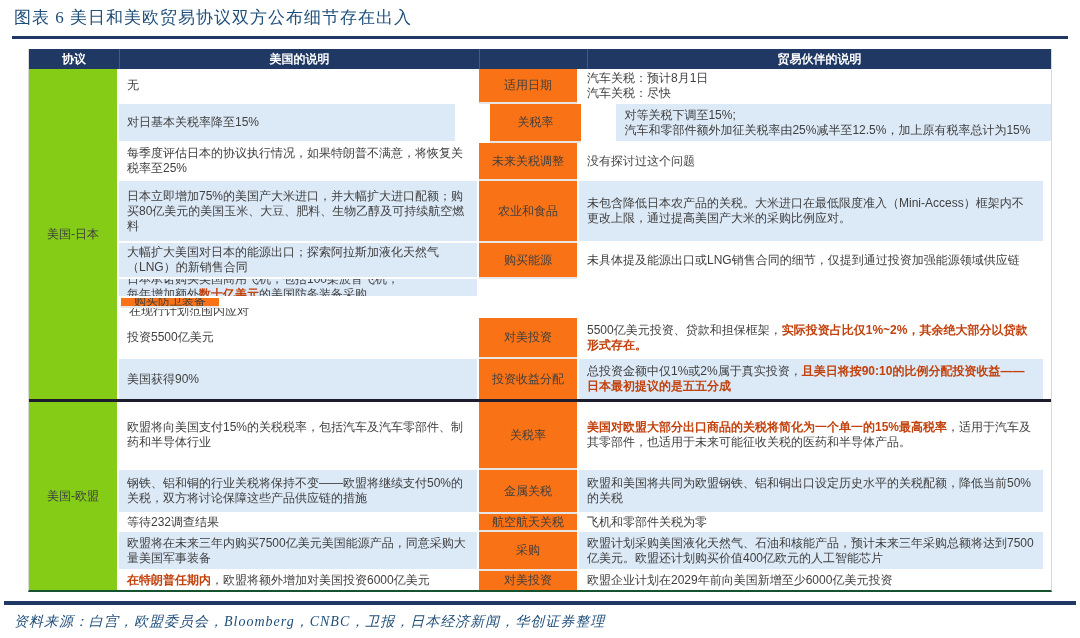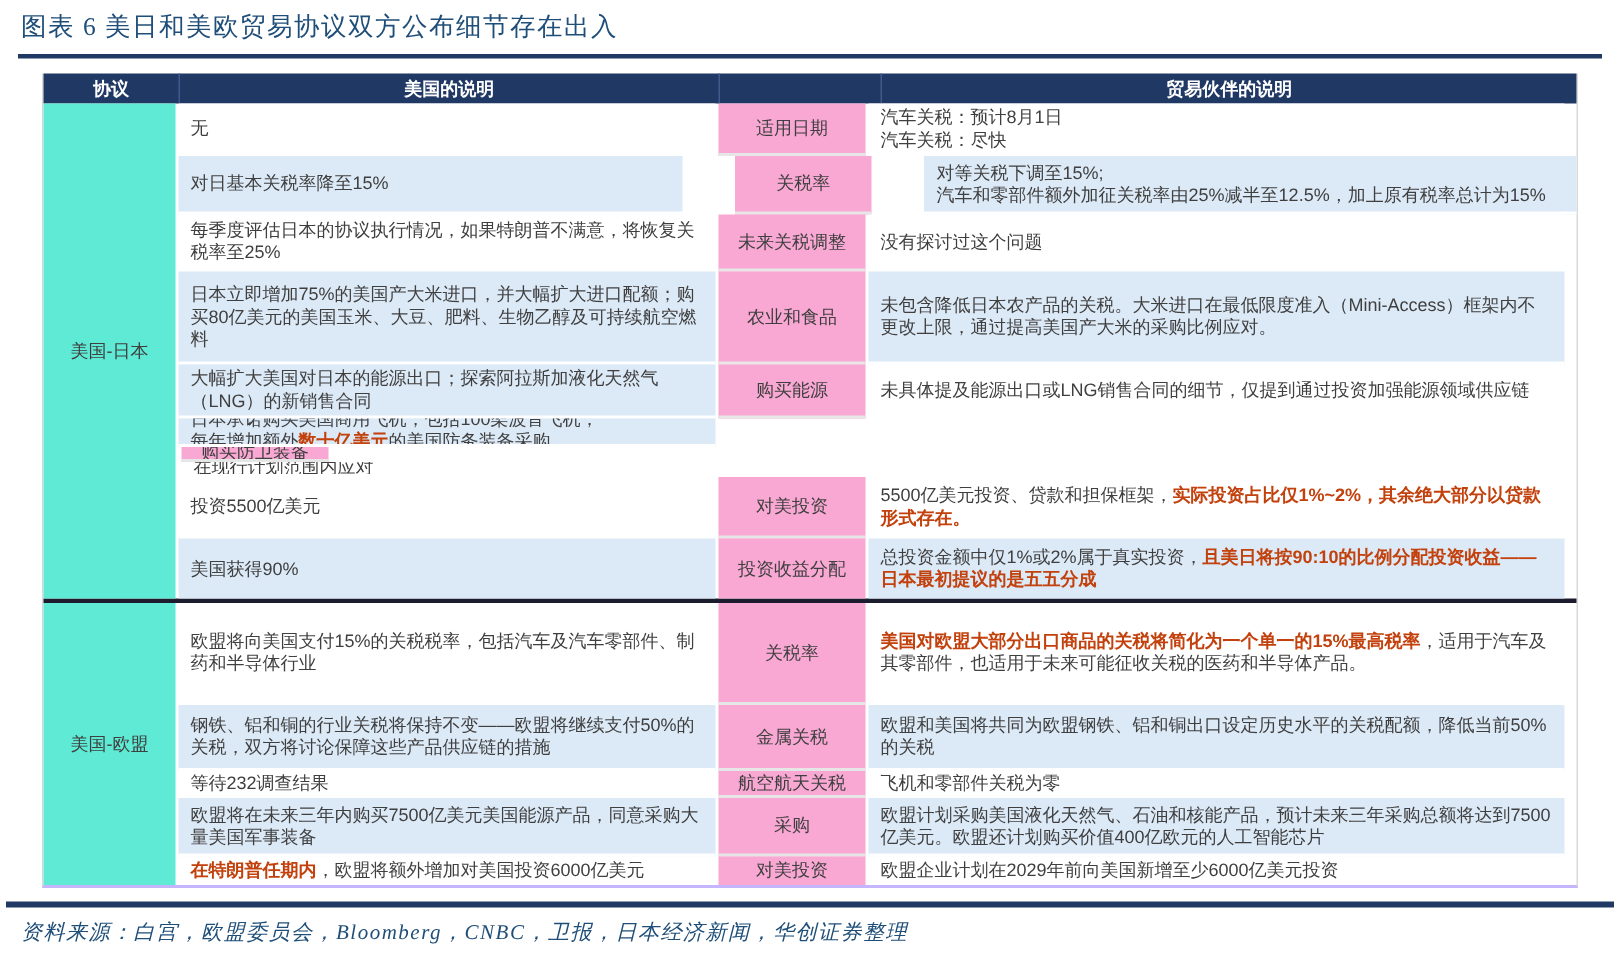--- a/index.html
+++ b/index.html
@@ -5,40 +5,40 @@
   html,body{margin:0;padding:0;background:#ffffff;}
   body{width:1080px;height:638px;overflow:hidden;font-family:"Liberation Sans",sans-serif;}
   .page{position:relative;width:1080px;height:638px;background:#fff;}
 
   .title{margin:6px 0 0 14px;font-family:"Liberation Serif",serif;font-weight:normal;
          font-size:17px;color:#1f4e79;letter-spacing:1px;}
   .title-rule{margin:7px 12px 0 12px;height:3px;background:#1f3864;}
 
   .table{margin:10px 0 0 28px;width:1024px;box-sizing:border-box;
          border-left:1px solid #d9d9d9;border-right:1px solid #d9d9d9;
-         border-bottom:2px solid #c4b5fd;font-size:12px;color:#3f3f3f;}
+         border-bottom:2px solid #14532d;font-size:12px;color:#3f3f3f;}
 
   .thead{display:flex;background:#1f3864;height:20px;align-items:center;}
   .th{color:#ffffff;font-weight:bold;text-align:center;font-size:12px;line-height:20px;height:20px;
       box-sizing:border-box;}
   .th-c1{width:90px;}
   .th-c2{width:360px;border-left:1px solid #41598b;}
   .th-c3{width:108px;border-left:1px solid #41598b;}
   .th-c4{width:464px;border-left:1px solid #41598b;}
 
   .section{display:flex;}
   .group-cell{width:88px;display:flex;align-items:center;justify-content:center;
-              background:#5eead4;color:#3f3f3f;font-size:12px;flex-shrink:0;}
+              background:#84cc16;color:#3f3f3f;font-size:12px;flex-shrink:0;}
   .rows{margin-left:2px;width:932px;}
   .row{display:flex;}
   .cell{box-sizing:border-box;display:flex;flex-direction:column;justify-content:center;
         padding:0 8px;line-height:15px;overflow:hidden;border-bottom:2px solid #ffffff;}
   .row:last-child .cell{border-bottom:none;}
   .cell.us{width:358px;}
-  .cell.cat{width:98px;margin-left:2px;background:#f9a8d4;align-items:center;text-align:right;
+  .cell.cat{width:98px;margin-left:2px;background:#f97316;align-items:center;text-align:right;
             border-bottom-color:#e7e6e6;padding:0 2px;}
   .cell.partner{width:464px;margin-left:2px;}
   .bg-white{background:#ffffff;}
   .bg-blue{background:#dce9f6;}
   .para{margin:0;}
   .para b{color:#c2410c;}
 
   .divider{height:3px;background:#1c1c2e;}
 
   

